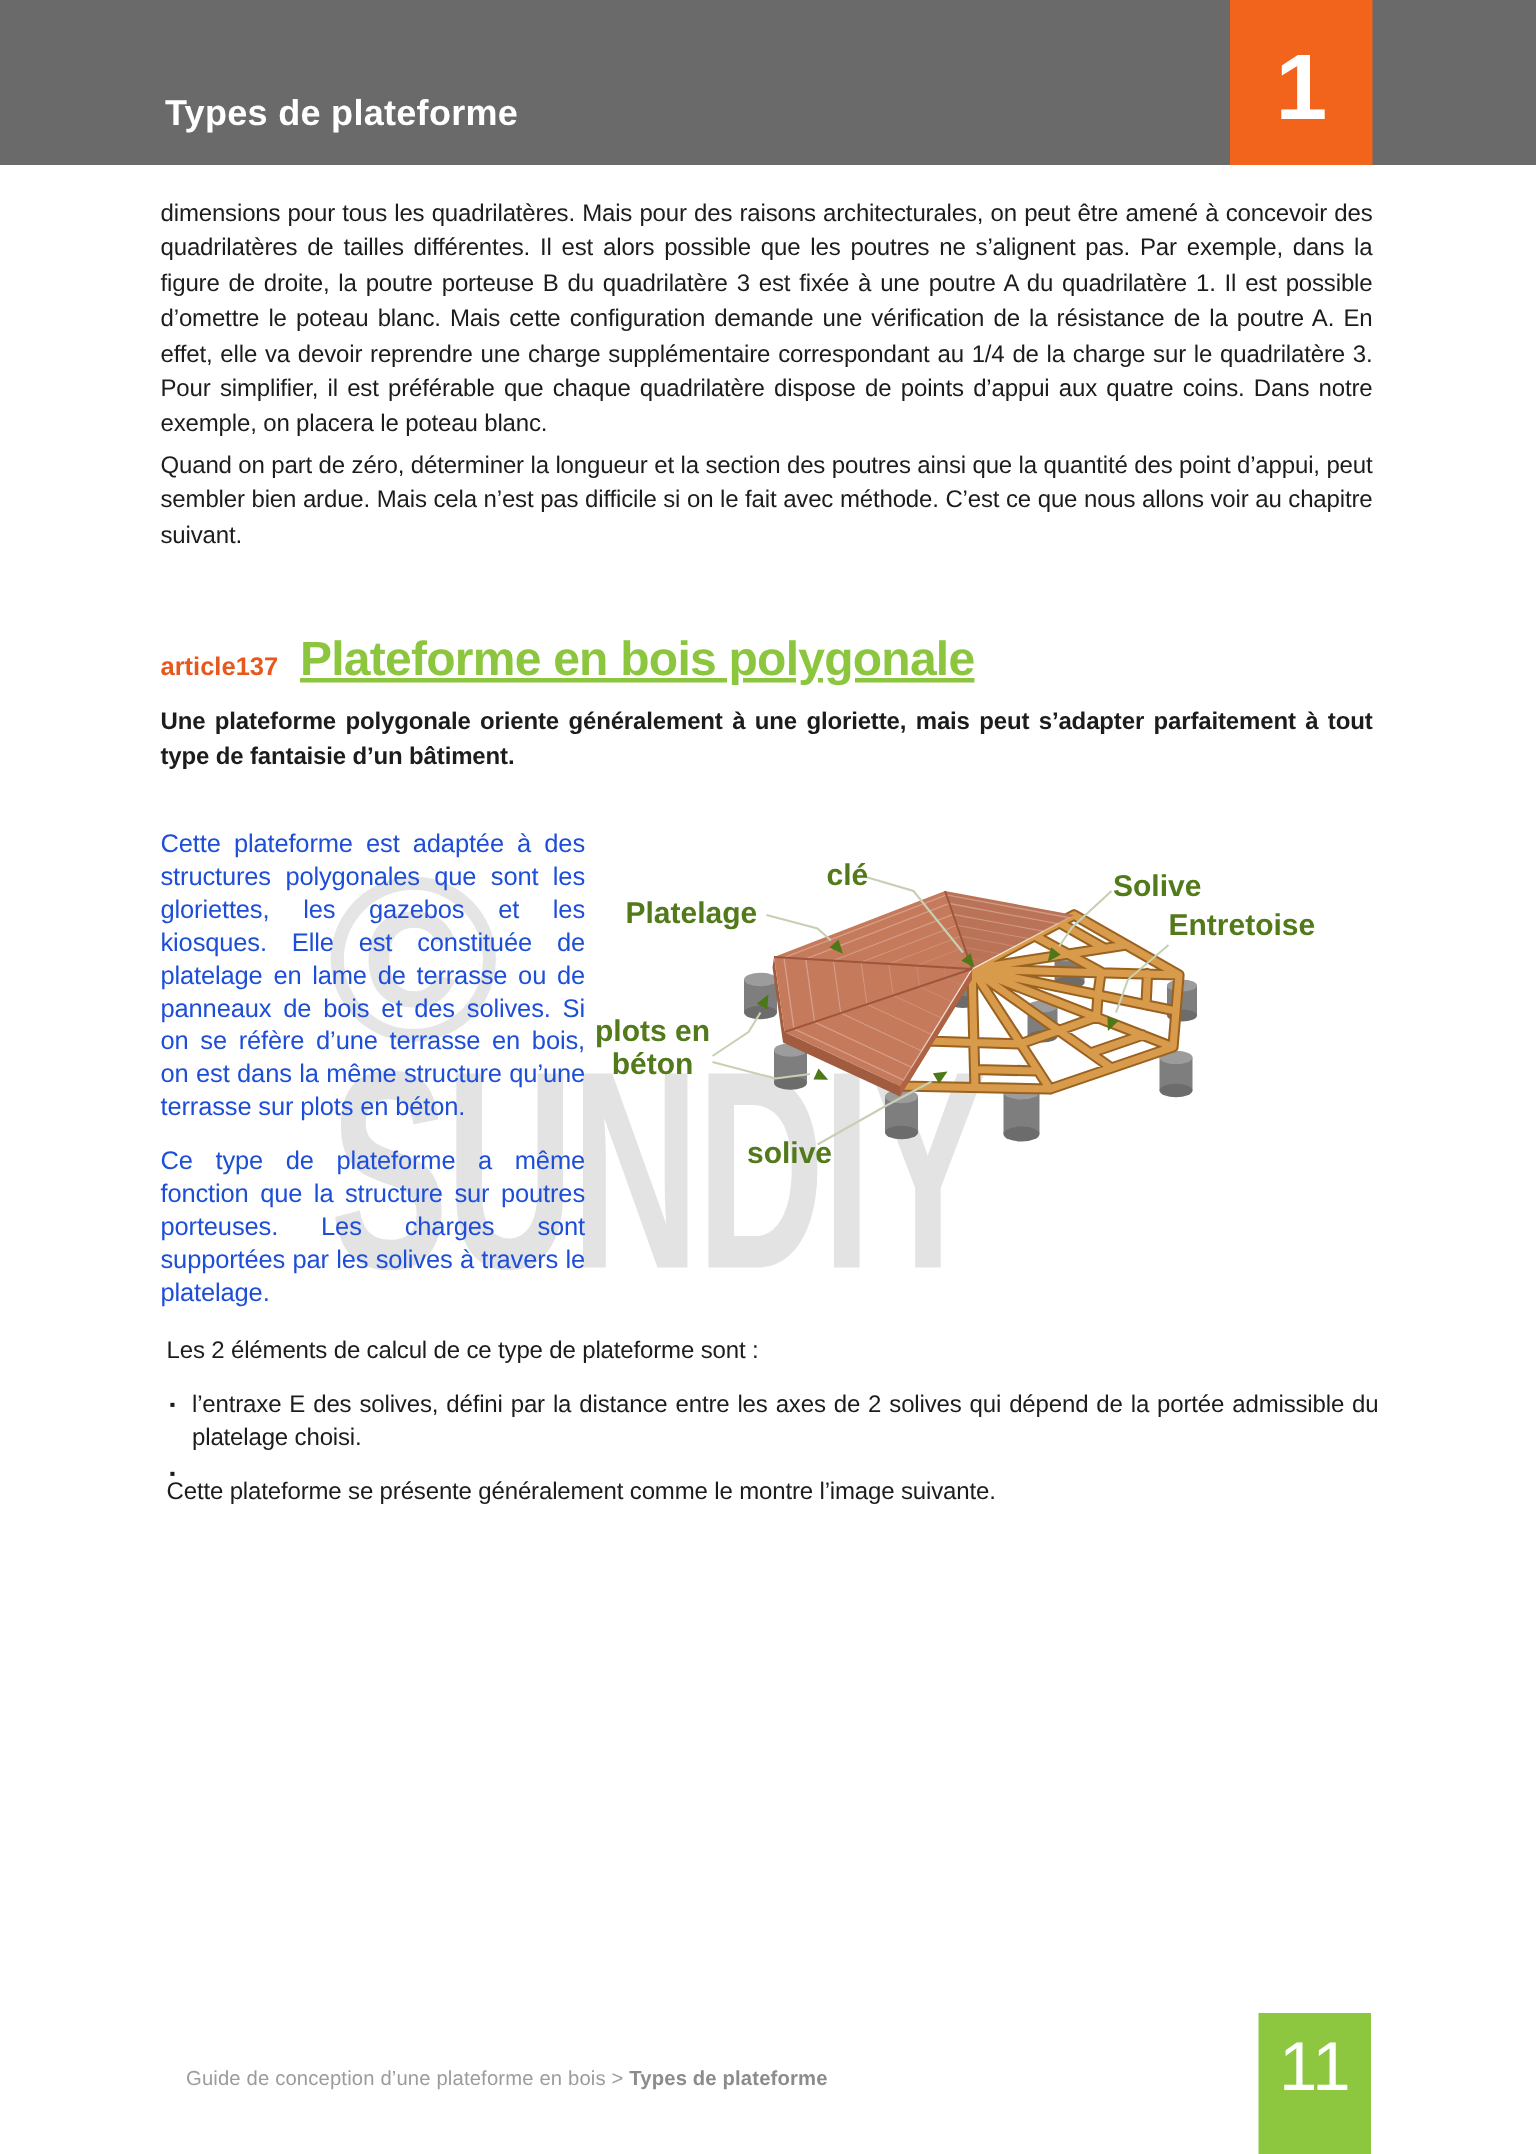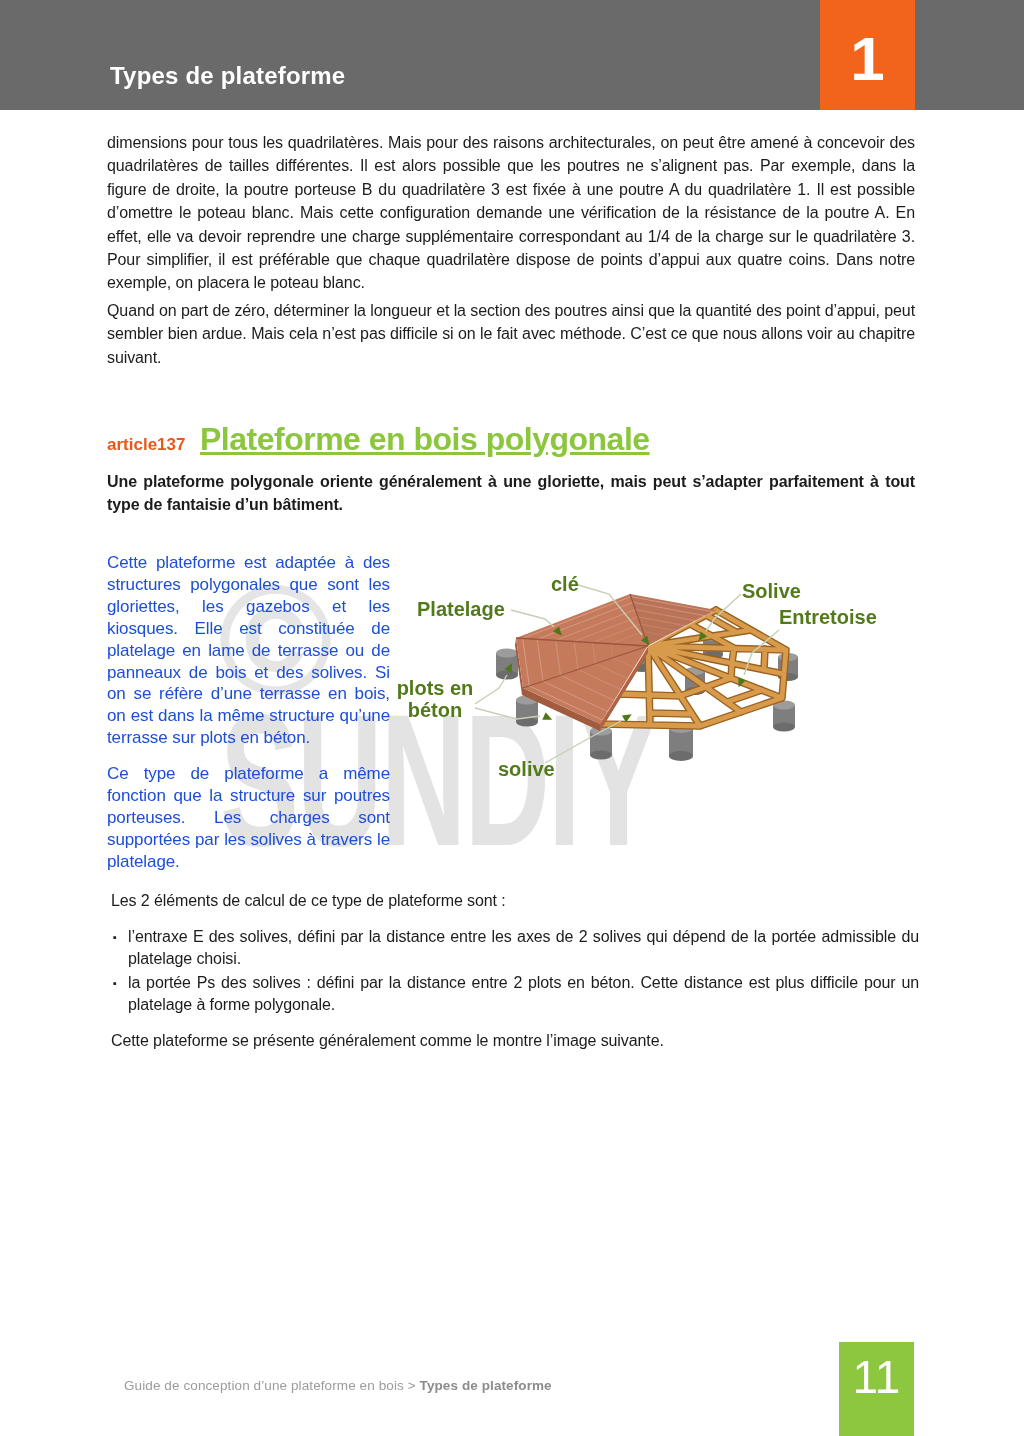--- a/index.html
+++ b/index.html
@@ -208,21 +208,20 @@
 
   <div class="list-block">
     <p class="btext">Les 2 éléments de calcul de ce type de plateforme sont :</p>
     <ul>
       <li>
         <span class="bullet">▪</span>
         <span>l’entraxe E des solives, défini par la distance entre les axes de 2 solives qui dépend de la portée admissible du platelage choisi.</span>
       </li>
       <li>
         <span class="bullet">▪</span>
-        <span>la portée Ps des solives : défini par la distance entre 2 plots en béton. Cette distance est plus difficile pour un platelage à forme polygonale.</span>
       </li>
     </ul>
     <p id="closing" class="btext">Cette plateforme se présente généralement comme le montre l’image suivante.</p>
   </div>
 
   <div class="footer-text">
     <span>Guide de conception d’une plateforme en bois &gt; </span><b>Types de plateforme</b>
   </div>
   <div class="page-box">
     <span>11</span>

